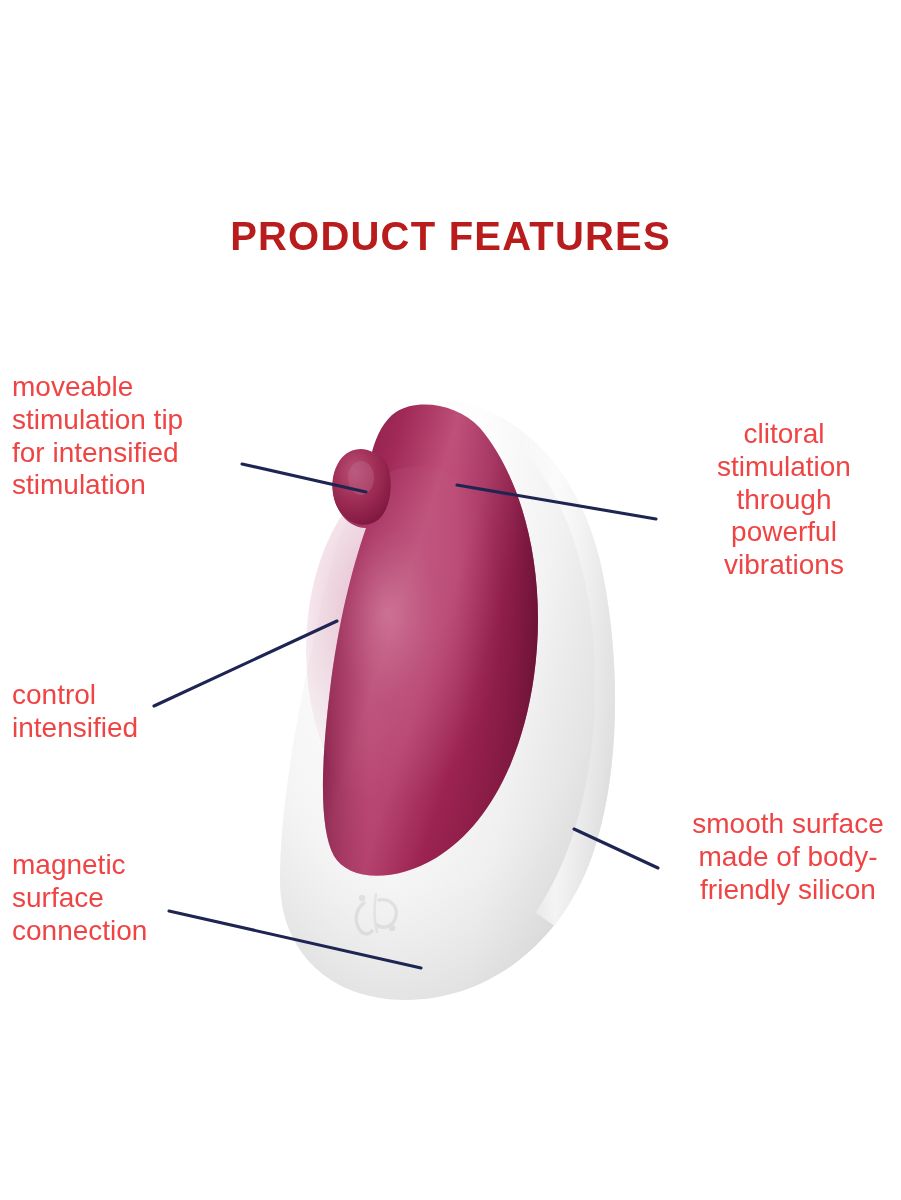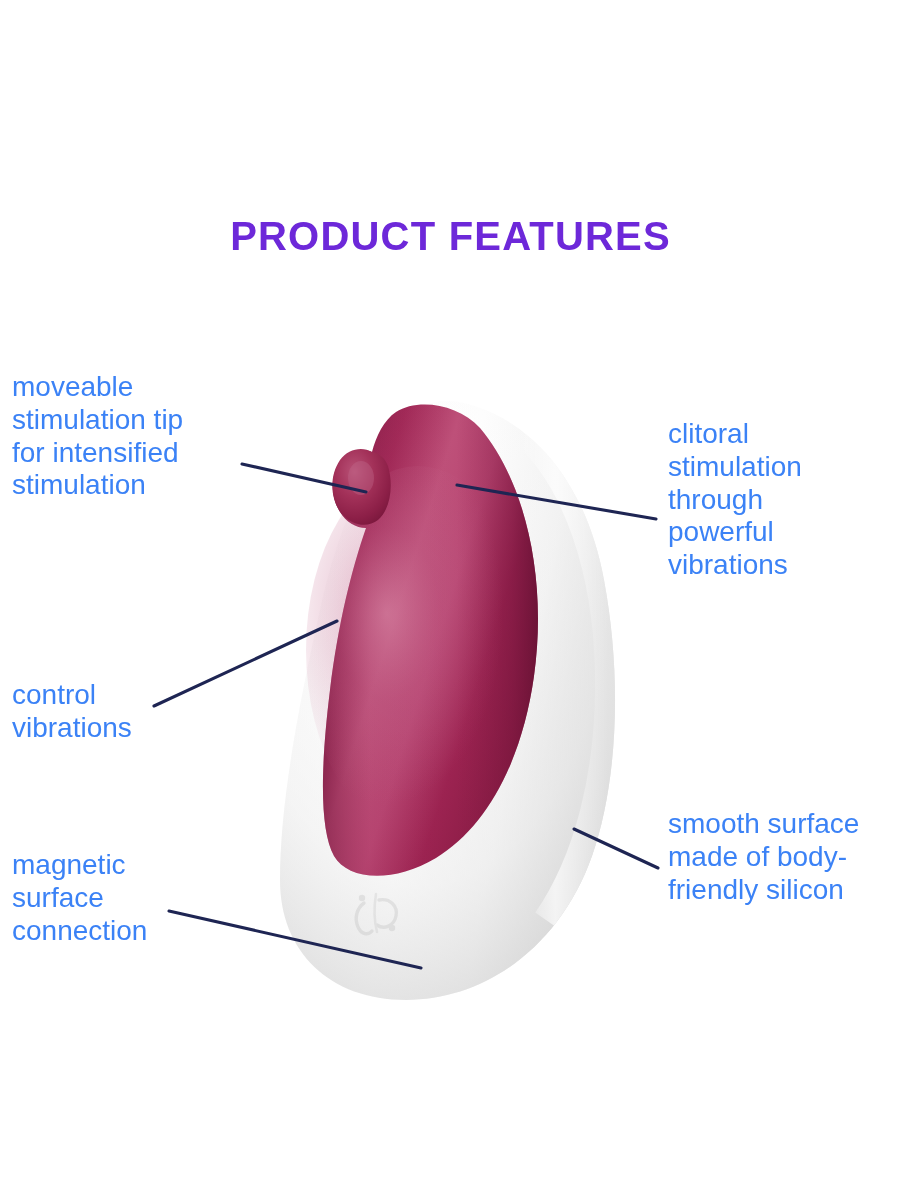--- a/index.html
+++ b/index.html
@@ -23,36 +23,36 @@
   
   #page-title {
     position: absolute;
     top: 214px;
     left: 0;
     width: 901px;
     text-align: center;
     font-size: 40px;
     font-weight: 700;
     letter-spacing: 1.2px;
-    color: #6d28d9;
+    color: #b91c1c;
     font-family: "Liberation Sans", sans-serif;
   }
 
   
   .callout {
     position: absolute;
-    color: #3b82f6;
+    color: #ef4444;
     font-size: 28px;
     line-height: 1.17;
     font-weight: 400;
     font-family: "Liberation Sans", sans-serif;
     white-space: pre-line;
   }
   .callout-left  { left: 12px; text-align: left; }
-  .callout-right { left: 668px; text-align: left; }
+  .callout-right { left: 668px; text-align: center; }
 
   #label-moveable-tip      { top: 371px; width: 250px; }
   #label-control-vibration { top: 679px; width: 250px; }
   #label-magnetic-charging { top: 849px; width: 250px; }
   #label-clitoral-stim     { top: 418px; width: 232px; }
   #label-smooth-surface    { top: 808px; width: 240px; }
 
   
   #product-svg, #leader-svg {
     position: absolute;
@@ -217,21 +217,21 @@
     <line class="leader-line" x1="169" y1="911" x2="421" y2="968"></line>
     <line class="leader-line" x1="574" y1="829" x2="658" y2="868"></line>
   </svg>
 
   <div class="callout callout-left" id="label-moveable-tip">moveable
 stimulation tip
 for intensified
 stimulation</div>
 
   <div class="callout callout-left" id="label-control-vibration">control
-vibrations</div>
+intensified</div>
 
   <div class="callout callout-left" id="label-magnetic-charging">magnetic
 surface
 connection</div>
 
   <div class="callout callout-right" id="label-clitoral-stim">clitoral
 stimulation
 through
 powerful
 vibrations</div>

